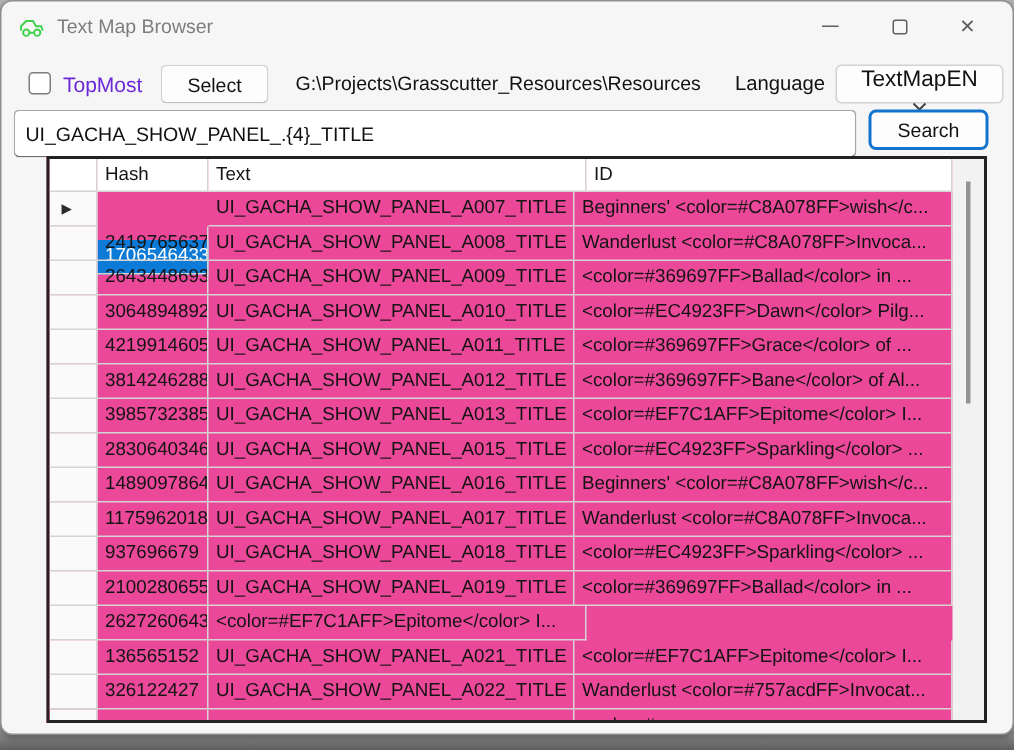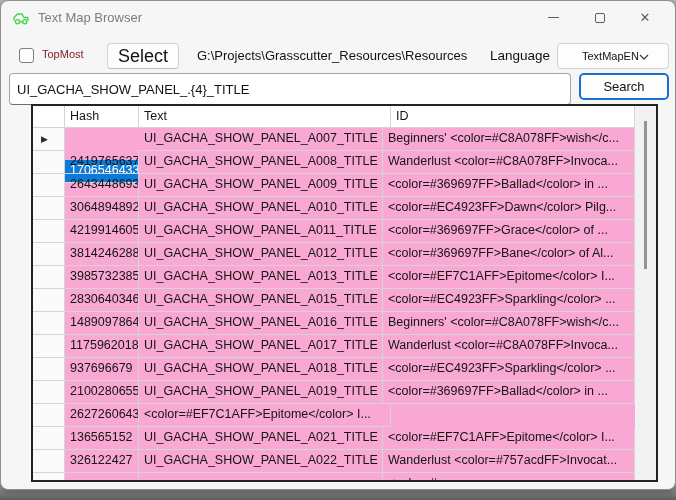--- a/index.html
+++ b/index.html
@@ -20,40 +20,40 @@
   .app-title { position:absolute; left:37px; top:9px; font-size:13px; color:#7d7d7d; }
   .winbtn { position:absolute; top:0; width:40px; height:33px; display:flex; align-items:center; justify-content:center; color:#5f5f5f; }
   .btn-min  { left:532px; }
   .btn-max  { left:579px; }
   .btn-close{ left:624px; }
   .glyph-min { width:11px; height:1px; background:#5f5f5f; }
   .glyph-max { width:10px; height:10px; border:1px solid #5f5f5f; border-radius:2px; }
   .glyph-close { font-size:13px; line-height:1; }
   
   .checkbox { position:absolute; left:18px; top:47px; width:15px; height:15px; background:#fff; border:1px solid #7d7d7d; border-radius:3px; }
-  .topmost-label { position:absolute; left:41px; top:47px; font-size:11px; color:#7f1d1d; }
+  .topmost-label { position:absolute; left:41px; top:47px; font-size:14px; color:#6d28d9; }
   .select-btn { position:absolute; left:106px; top:42px; width:72px; height:26px;
     background:#fdfdfd; border:1px solid #d2d2d2; border-bottom-color:#bdbdbd; border-radius:4px;
-    font-size:18px; color:#111; display:flex; align-items:center; justify-content:center; }
+    font-size:13px; color:#111; display:flex; align-items:center; justify-content:center; }
   .res-path { position:absolute; left:196px; top:47px; font-size:13px; color:#111;text-align:right; }
   .lang-label { position:absolute; left:489px; top:47px; font-size:13.5px; color:#111; }
   .lang-combo { position:absolute; left:556px; top:42px; width:112px; height:26px;
     background:#fdfdfd; border:1px solid #d2d2d2; border-radius:4px;
-    font-size:11px; color:#111; display:flex; align-items:center; padding:0 24px; }
+    font-size:15px; color:#111; display:flex; align-items:center; padding:0 4px;flex-direction:column; }
   .lang-combo .value { flex:1; }
   
   .search-input { position:absolute; left:8px; top:72px; width:562px; height:27px;
     background:#fff; border:1px solid #a6a6a6; border-bottom:1.5px solid #6f6f6f; border-radius:4px;
     font-family:inherit; font-size:13px; color:#111; padding:15px 7px; }
-  .search-btn { position:absolute; left:578px; top:72px; width:90px; height:27px;
+  .search-btn { position:absolute; left:578px; top:72px; width:80px; height:27px;
     background:#fdfdfd; border:2px solid #1473cf; border-radius:5px;
     font-size:13px; color:#111; display:flex; align-items:center; justify-content:center; }
   
   .grid { position:absolute; left:30px; top:103px; width:627px; height:378px;
-    background:#f9a8d4; border:2px solid #222; overflow:hidden; }
+    background:#ec4899; border:2px solid #222; overflow:hidden; }
   .g-row { display:flex; height:23px; }
   .g-row.header { height:22px; }
   .g-row.partial { height:7px; overflow:hidden; }
   .g-cell { border-right:1px solid #d4d4d4; border-bottom:1px solid #d4d4d4;
     padding:3px 0 0 5px; white-space:nowrap; overflow:hidden;
     font-size:12.5px; color:#141414; height:23px; }
   .header .g-cell { height:22px; padding-top:3px; background:#fff; }
   .c-rowhdr { width:32px; background:#fafafa; padding-left:8px; font-size:9px; color:#2b2b2b; padding-top:6px; }
   .c-hash { width:74px; }
   .c-id   { width:244px; }

